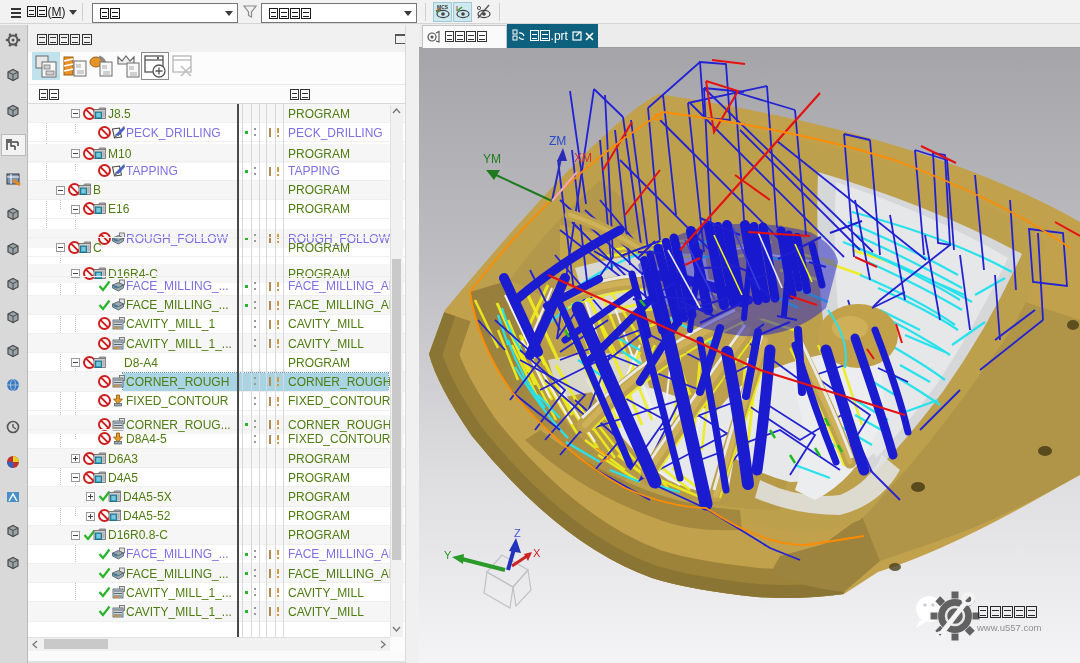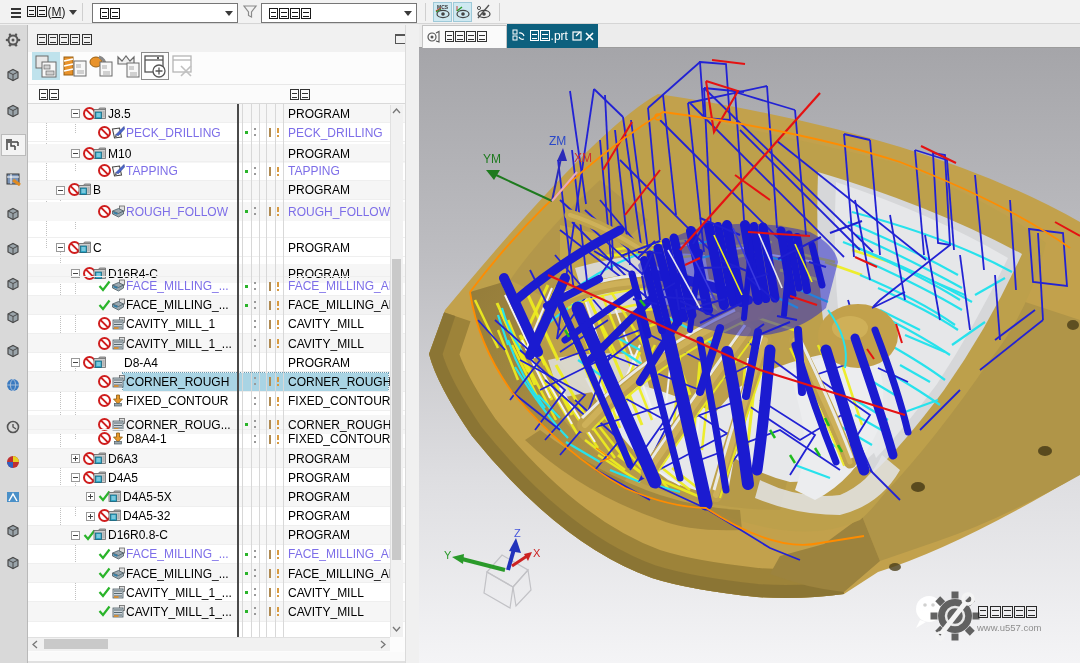--- a/index.html
+++ b/index.html
@@ -22,21 +22,21 @@
 #navtitle{left:8px;top:8px;font-size:12px;color:#333}
 .restore{left:367px;top:9px;width:11px;height:10px;border:1.5px solid #555;border-top:2.5px solid #555}
 
 
 #treehead{left:0;top:59px;width:377px;height:20px;background:#fbfbfb;border-bottom:1px solid #d9d9d9;border-top:1px solid #e8e8e8}
 .colhl{font-size:12px;color:#333;position:absolute;top:3px}
 #treebody{left:0;top:79px;width:377px;height:533px;background:#fff;overflow:hidden}
 .trow{position:absolute;left:0;width:377px;height:19.17px}
 .trow.alt{background:#f6f6f6}
 .rowsep{position:absolute;left:0;width:377px;height:1px;background:#efefef}
-.tt{position:absolute;top:2.5px;font-size:12px;color:#000000;white-space:nowrap}
+.tt{position:absolute;top:2.5px;font-size:12px;color:#4d7c0f;white-space:nowrap}
 .purple{color:#7d6ee8}
 .desc{left:260px}
 .ebox{position:absolute;top:5px;width:9px;height:9px;background:#fff;border:1px solid #999}
 .ebox:before{content:"";position:absolute;left:1px;right:1px;top:3px;height:1px;background:#444}
 .ebox.plus:after{content:"";position:absolute;top:1px;bottom:1px;left:3px;width:1px;background:#444}
 .noi{position:absolute;top:2.5px;width:13px;height:13px;border:2px solid #cf1d1d;border-radius:50%;background:#fff}
 .noi:before{content:"";position:absolute;left:-1px;top:3.6px;width:11px;height:2px;background:#cf1d1d;transform:rotate(45deg)}
 .chk{position:absolute;top:3px;width:13px;height:12px}
 .icon{position:absolute;top:2.5px;width:14px;height:13px}
 .vline{position:absolute;width:1px;background:#d8d8d8}
@@ -318,21 +318,21 @@
             <path d="M1,2.5 L5.5,2.5 L6.5,1 L12.5,1 L12.5,2.5" fill="#b5b5b5" stroke="#6a6a6a" stroke-width=".8"></path>
             <rect x="1" y="2.5" width="11.5" height="9" fill="#cfcfcf" stroke="#6a6a6a" stroke-width=".8"></rect>
             <rect x="2.5" y="5" width="6" height="6.5" fill="#2fa7c7" stroke="#17657e" stroke-width=".8"></rect>
             <path d="M3.5,7 L7.5,7 M3.5,9 L7.5,9" stroke="#d8f2f8" stroke-width=".9"></path>
             <path d="M9.5,5 L11.5,5 M9.5,7 L11.5,7 M9.5,9 L11.5,9" stroke="#8a8a8a" stroke-width=".8"></path>
           </svg>
 <span class="tt" style="left:80px">E16</span>
 <span class="tt desc">PROGRAM</span>
 </div>
 <div class="rowsep" style="top:114.02px"></div>
-<div class="trow alt" style="top:98px">
+<div class="trow alt" style="top:125px">
 <div class="noi" style="left:70px"></div>
 <svg class="icon" style="left:83px" width="13" height="13" viewBox="0 0 13 13">
             <rect x="8" y="1" width="5" height="5" fill="#e0e0e0" stroke="#666" stroke-width=".8"></rect>
             <path d="M1,6 L7,3.5 L12,6 L12,9 L7,12 L1,9 Z" fill="#9aa8b0" stroke="#4a5a62" stroke-width=".8"></path>
             <path d="M1,6 L7,8.5 L12,6" fill="none" stroke="#4a5a62" stroke-width=".8"></path>
             <path d="M2,7.5 L6,9" stroke="#2f7ea8" stroke-width="1.6"></path>
           </svg>
 <span class="tt purple" style="left:98px">ROUGH_FOLLOW</span>
 <div class="abs" style="left:217px;top:8px;width:3px;height:3px;background:#2ab42a"></div>
 <div class="abs" style="left:226px;top:5px;width:2px;height:2px;background:#999"></div>
@@ -509,21 +509,21 @@
 <div class="abs" style="left:249px;top:12px;width:2px;height:2px;background:#d89a40"></div>
 <span class="tt desc">CORNER_ROUGH</span>
 </div>
 <div class="rowsep" style="top:324.89px"></div>
 <div class="trow" style="top:325.89px">
 <div class="noi" style="left:70px"></div>
 <svg class="icon" style="left:83px" width="13" height="13" viewBox="0 0 13 13">
             <path d="M6.5,1 L11,6 L8,6 L8,10 L5,10 L5,6 L2,6 Z" transform="rotate(180 6.5 5.5)" fill="#e8982a" stroke="#8a5a10" stroke-width=".8"></path>
             <rect x="3" y="9.5" width="7" height="2.5" fill="#9aa8b0" stroke="#4a5a62" stroke-width=".7"></rect>
           </svg>
-<span class="tt" style="left:98px">D8A4-1</span>
+<span class="tt" style="left:98px">D8A4-5</span>
 <div class="abs" style="left:226px;top:5px;width:2px;height:2px;background:#999"></div>
 <div class="abs" style="left:226px;top:11px;width:2px;height:2px;background:#999"></div>
 <div class="abs" style="left:241px;top:5px;width:1.5px;height:9px;background:#b08a50"></div>
 <div class="abs" style="left:249px;top:5px;width:2px;height:5px;background:#d89a40"></div>
 <div class="abs" style="left:249px;top:12px;width:2px;height:2px;background:#d89a40"></div>
 <span class="tt desc">FIXED_CONTOUR</span>
 </div>
 <div class="rowsep" style="top:344.06px"></div>
 <div class="trow alt" style="top:345.06px">
 <div class="ebox plus" style="left:42.5px"></div>
@@ -572,21 +572,21 @@
 <div class="trow" style="top:402.57px">
 <div class="ebox plus" style="left:57.5px"></div>
 <div class="noi" style="left:69.5px"></div>
 <svg class="icon" style="left:80px" width="14" height="13" viewBox="0 0 14 13">
             <path d="M1,2.5 L5.5,2.5 L6.5,1 L12.5,1 L12.5,2.5" fill="#b5b5b5" stroke="#6a6a6a" stroke-width=".8"></path>
             <rect x="1" y="2.5" width="11.5" height="9" fill="#cfcfcf" stroke="#6a6a6a" stroke-width=".8"></rect>
             <rect x="2.5" y="5" width="6" height="6.5" fill="#2fa7c7" stroke="#17657e" stroke-width=".8"></rect>
             <path d="M3.5,7 L7.5,7 M3.5,9 L7.5,9" stroke="#d8f2f8" stroke-width=".9"></path>
             <path d="M9.5,5 L11.5,5 M9.5,7 L11.5,7 M9.5,9 L11.5,9" stroke="#8a8a8a" stroke-width=".8"></path>
           </svg>
-<span class="tt" style="left:95px">D4A5-32</span>
+<span class="tt" style="left:95px">D4A5-52</span>
 <span class="tt desc">PROGRAM</span>
 </div>
 <div class="rowsep" style="top:420.74px"></div>
 <div class="trow alt" style="top:421.74px">
 <div class="ebox" style="left:42.5px"></div>
 <svg class="chk" style="left:54.5px" width="13" height="12" viewBox="0 0 13 12">
             <path d="M1.5,6 L5,10 L11.5,1.5" fill="none" stroke="#2ab42a" stroke-width="2.2"></path>
           </svg>
 <svg class="icon" style="left:65px" width="14" height="13" viewBox="0 0 14 13">
             <path d="M1,2.5 L5.5,2.5 L6.5,1 L12.5,1 L12.5,2.5" fill="#b5b5b5" stroke="#6a6a6a" stroke-width=".8"></path>

